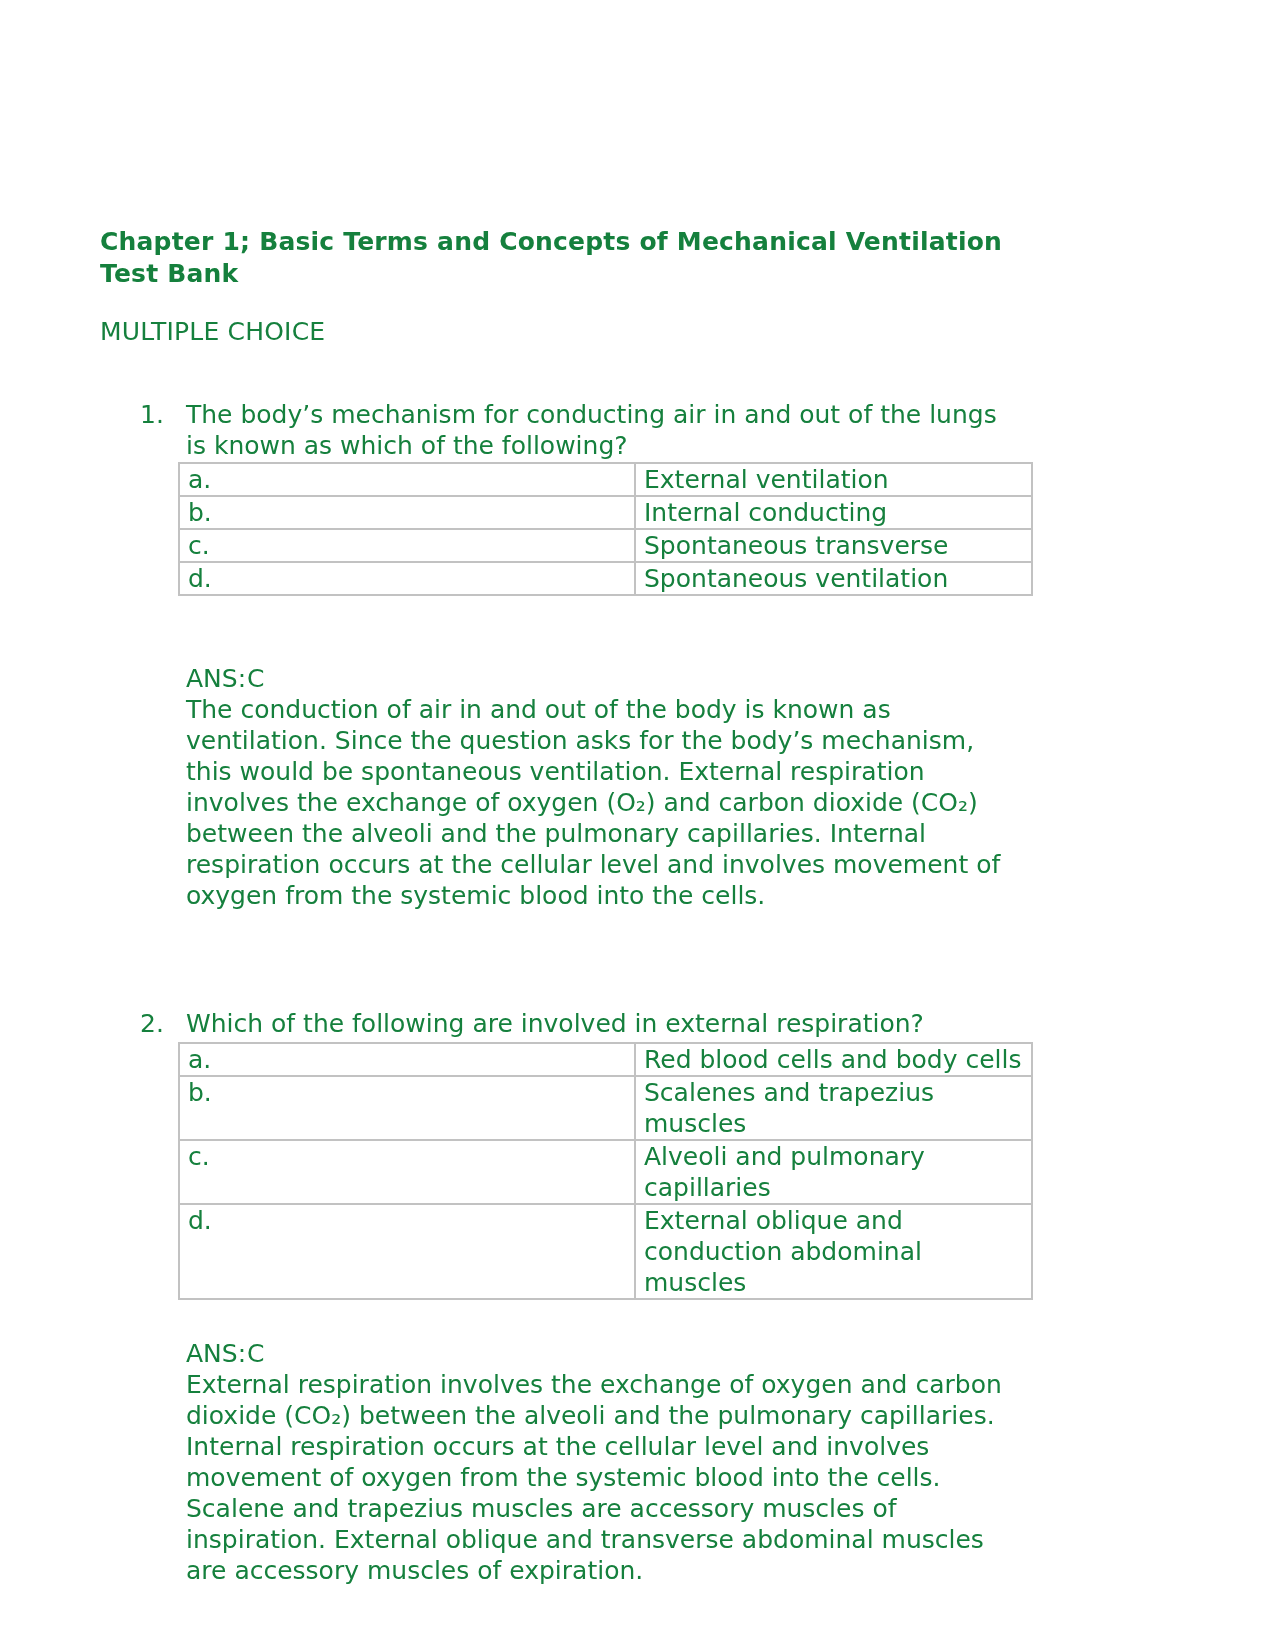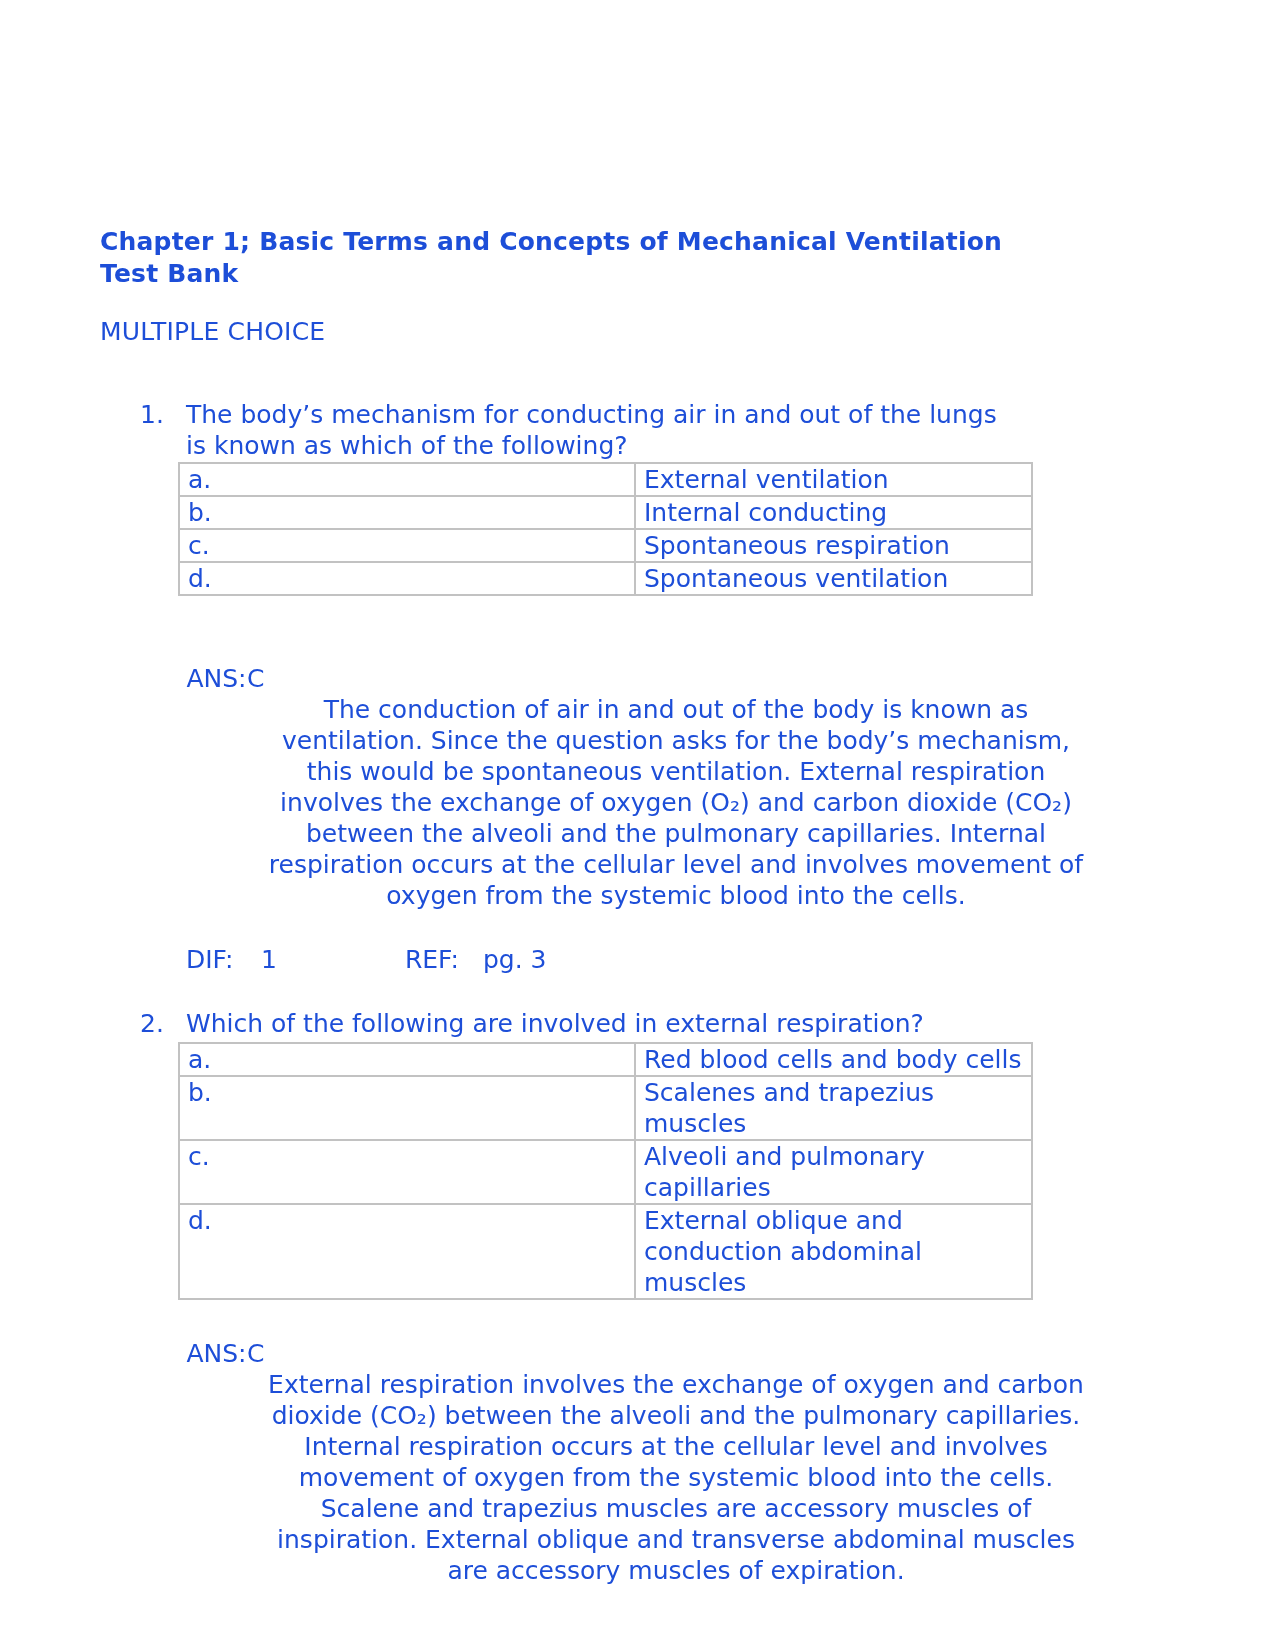--- a/index.html
+++ b/index.html
@@ -2,21 +2,21 @@
 <html><head>
 <meta charset="utf-8">
 <style>
   html, body { margin: 0; padding: 0; background: #888; }
   .page {
     position: relative;
     width: 1275px;
     height: 1650px;
     margin: 0 auto;
     background: #ffffff;
-    color: #1d4ed8;
+    color: #15803d;
     font-family: "DejaVu Sans", "Liberation Sans", sans-serif;
     font-size: 25px;
     line-height: 31px;
     overflow: hidden;
   }
   .abs { position: absolute; }
   .pre { white-space: pre-line; }
   .doc-title {
     left: 100px; top: 226px;
     font-weight: bold;
@@ -42,21 +42,21 @@
     border: 2px solid #c2c2c2;
     padding: 0 8px;
     vertical-align: top;
     line-height: 31px;
     white-space: pre-line;
   }
   td.letter-col { width: 438px; }
   td.text-col   { width: 379px; }
   .tbl1 { left: 178px; top: 462px; }
   .tbl2 { left: 178px; top: 1042px; }
-  .answer-block { width: 980px; text-align: center; }
+  .answer-block { width: 980px; }
   .ans1 { left: 186px; top: 663px; }
   .ans2 { left: 186px; top: 1338px; }
   .ans-line { display: flex; }
   .ans-label { display: inline-block; width: 61px; flex: 0 0 61px; }
   .dif-row { left: 186px; top: 944px; display: flex; }
   .dif-label { display: inline-block; width: 75px; flex: 0 0 75px; }
   .ref-group { margin-left: 128px; display: flex; }
   .ref-label { display: inline-block; width: 78px; flex: 0 0 78px; }
 </style>
 </head>
@@ -80,21 +80,21 @@
       <tr>
         <td class="letter-col">a.</td>
         <td class="text-col">External ventilation</td>
       </tr>
       <tr>
         <td class="letter-col">b.</td>
         <td class="text-col">Internal conducting</td>
       </tr>
       <tr>
         <td class="letter-col">c.</td>
-        <td class="text-col">Spontaneous respiration</td>
+        <td class="text-col">Spontaneous transverse</td>
       </tr>
       <tr>
         <td class="letter-col">d.</td>
         <td class="text-col">Spontaneous ventilation</td>
       </tr>
     </tbody>
   </table>
 
   <div class="abs answer-block ans1">
     <div class="ans-line">
@@ -103,28 +103,20 @@
     </div>
     <div class="pre">The conduction of air in and out of the body is known as
 ventilation. Since the question asks for the body’s mechanism,
 this would be spontaneous ventilation. External respiration
 involves the exchange of oxygen (O₂) and carbon dioxide (CO₂)
 between the alveoli and the pulmonary capillaries. Internal
 respiration occurs at the cellular level and involves movement of
 oxygen from the systemic blood into the cells.</div>
   </div>
 
-  <div class="abs dif-row">
-    <span class="dif-label">DIF:</span>
-    <span>1</span>
-    <span class="ref-group">
-      <span class="ref-label">REF:</span>
-      <span>pg. 3</span>
-    </span>
-  </div>
 
   <div class="abs question q2">
     <div class="q-num">2.</div>
     <div class="q-text">Which of the following are involved in external respiration?</div>
   </div>
 
   <table class="abs options tbl2">
     <tbody>
       <tr>
         <td class="letter-col">a.</td>

